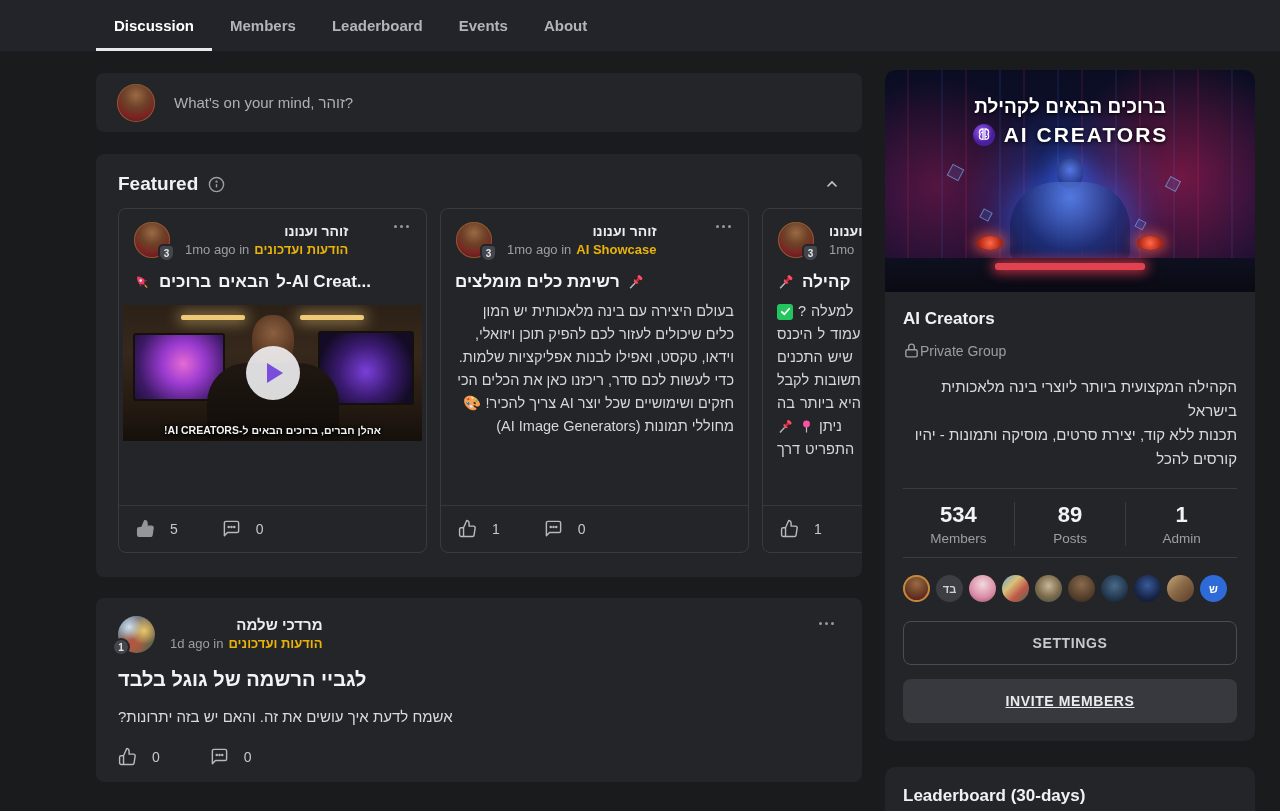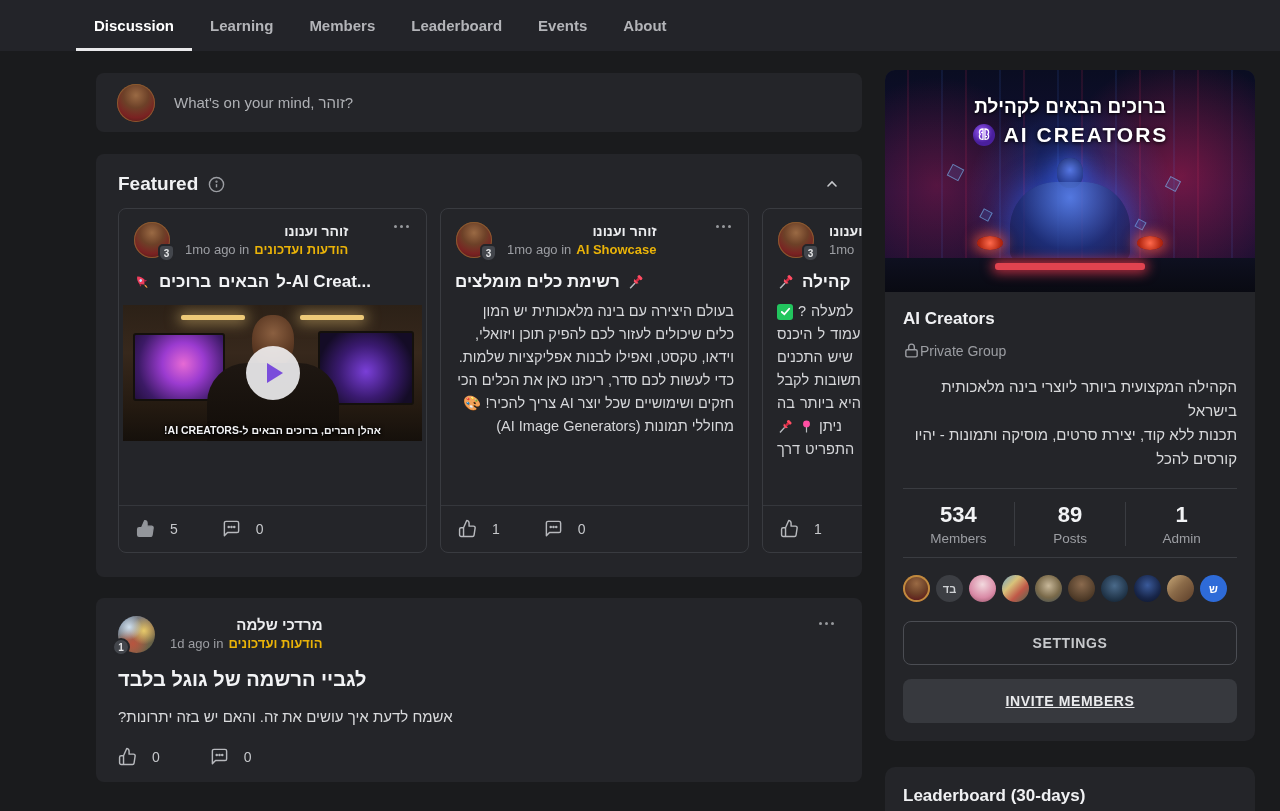--- a/index.html
+++ b/index.html
@@ -4,21 +4,21 @@
 <style>
   * { box-sizing: border-box; margin: 0; padding: 0; }
   html,body { width:1280px; height:811px; overflow:hidden; }
   body {
     background:#1a1b1d;
     font-family:"Liberation Sans", sans-serif;
     color:#e8e9eb;
     position:relative;
   }
   
-  .topnav { position:absolute; top:0; left:0; right:0; height:51px; background:#232429; display:flex; align-items:stretch; padding-left:76px; }
+  .topnav { position:absolute; top:0; left:0; right:0; height:51px; background:#232429; display:flex; align-items:stretch; padding-left:96px; }
   .tab { display:flex; align-items:center; padding:0 18px; font-size:15px; font-weight:bold; color:#b3b4b8; cursor:pointer; position:relative; }
   .tab.active { color:#ffffff; }
   .tab.active::after { content:""; position:absolute; left:0; right:0; bottom:0; height:3px; background:#e9e9eb; }
   
   .main { position:absolute; left:96px; top:73px; width:766px; }
   .sidebar { position:absolute; left:885px; top:70px; width:370px; }
   .card { background:#242529; border-radius:8px; }
   
   .composer { height:59px; display:flex; align-items:center; gap:19px; padding:0 21px; cursor:text; }
   .avatar { border-radius:50%; flex:0 0 auto; }
@@ -128,23 +128,20 @@
   .check-ic { width:16px; height:16px; border-radius:3px; background:#22c55e; display:inline-flex; align-items:center; justify-content:center; flex:0 0 auto; }
 </style>
 </head>
 <body>
 
 <div class="topnav">
   <div class="tab active">
       <span>Discussion</span>
     </div>
   <div class="tab">
-      <span>Learning</span>
-    </div>
-  <div class="tab">
       <span>Members</span>
     </div>
   <div class="tab">
       <span>Leaderboard</span>
     </div>
   <div class="tab">
       <span>Events</span>
     </div>
   <div class="tab">
       <span>About</span>

